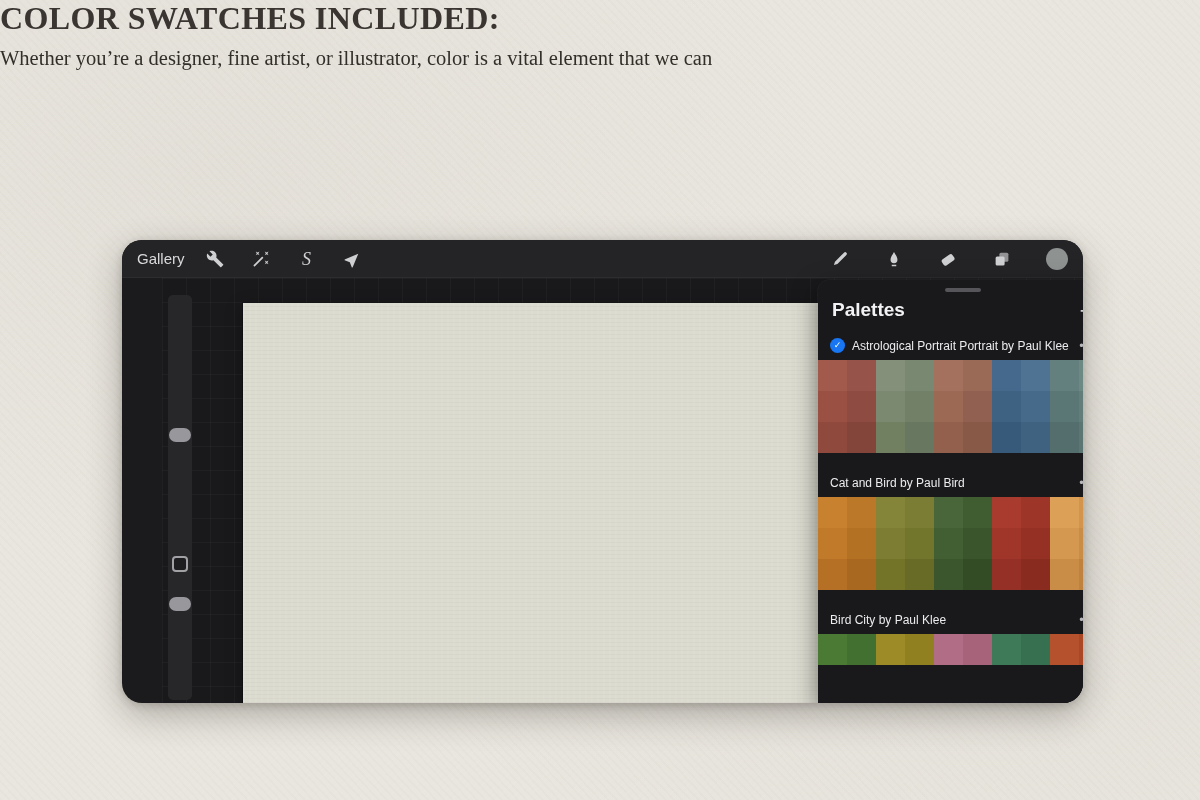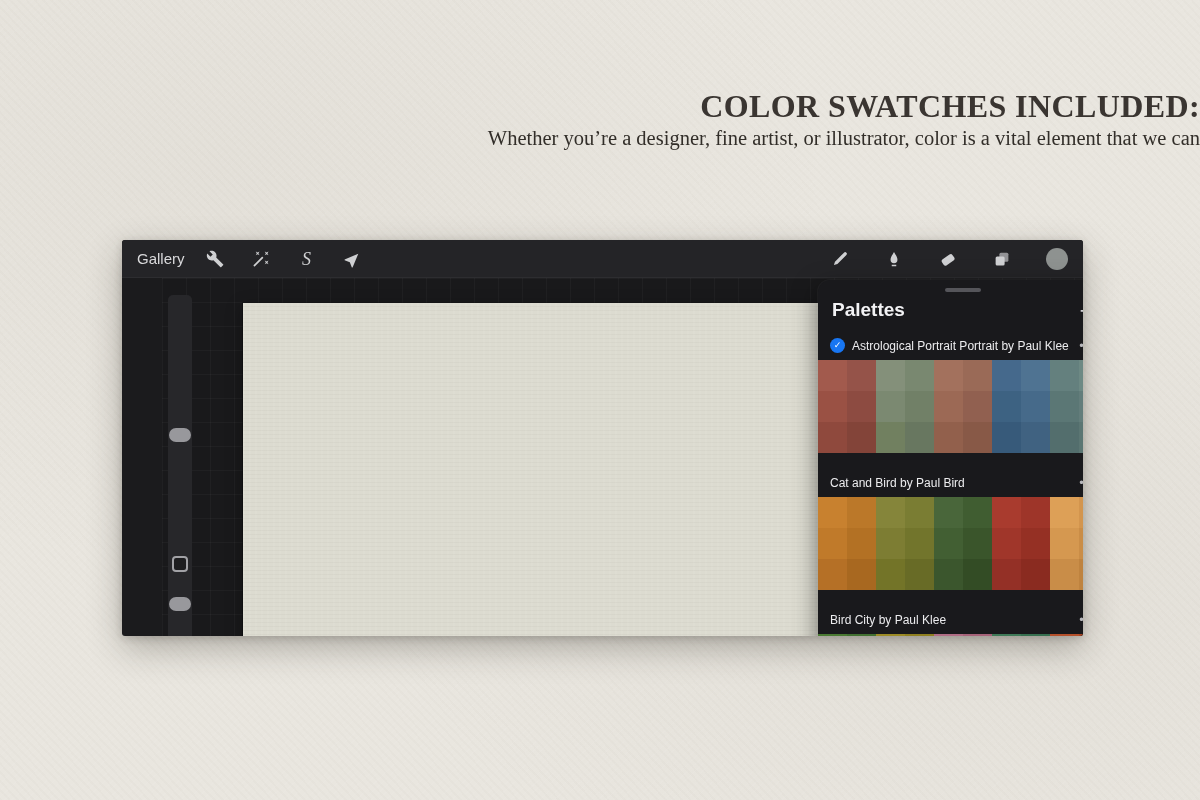--- a/index.html
+++ b/index.html
@@ -9,36 +9,36 @@
     background:
       radial-gradient(ellipse at 18% 22%, rgba(120,110,95,.05), transparent 45%),
       radial-gradient(ellipse at 82% 70%, rgba(120,110,95,.06), transparent 45%),
       repeating-linear-gradient(47deg, rgba(110,100,85,.025) 0 2px, transparent 2px 6px),
       repeating-linear-gradient(-43deg, rgba(255,255,255,.05) 0 1px, transparent 1px 5px),
       #e9e6df;
     position:relative;
   }
 
   
-  .hero{ text-align:right; padding-top:88px; }
+  .hero{ text-align:left; }
   .hero h1{
     font-family:"Liberation Serif", serif;
     font-weight:bold; font-size:32px; letter-spacing:.4px;
     color:#3a3531;
   }
   .hero .body{
-    margin-top:0;
+    margin-top:8px;
     font-family:"Liberation Serif", serif;
     font-size:20.5px; line-height:27.5px; color:#322e29;
   }
 
   
   .app{
-    position:absolute; left:122px; top:240px; width:961px; height:396px;
-    border-radius:3px; overflow:hidden; background:#1b1b1d;
+    position:absolute; left:122px; top:240px; width:961px; height:463px;
+    border-radius:20px; overflow:hidden; background:#1b1b1d;
     box-shadow:0 12px 34px rgba(40,35,25,.30), 0 2px 8px rgba(40,35,25,.18);
   }
   .toolbar{
     height:38px; background:#242427; border-bottom:1px solid #2d2d30;
     display:flex; align-items:center; padding:0 15px;
   }
   .gallery-label{ color:#d9d9db; font-size:15px; }
   .tb-left{ display:flex; align-items:center; gap:26px; margin-left:20px; }
   .tb-right{ display:flex; align-items:center; gap:34px; margin-left:auto; }
   .tb-icon{ width:20px; height:20px; display:flex; align-items:center; justify-content:center; cursor:pointer; }

